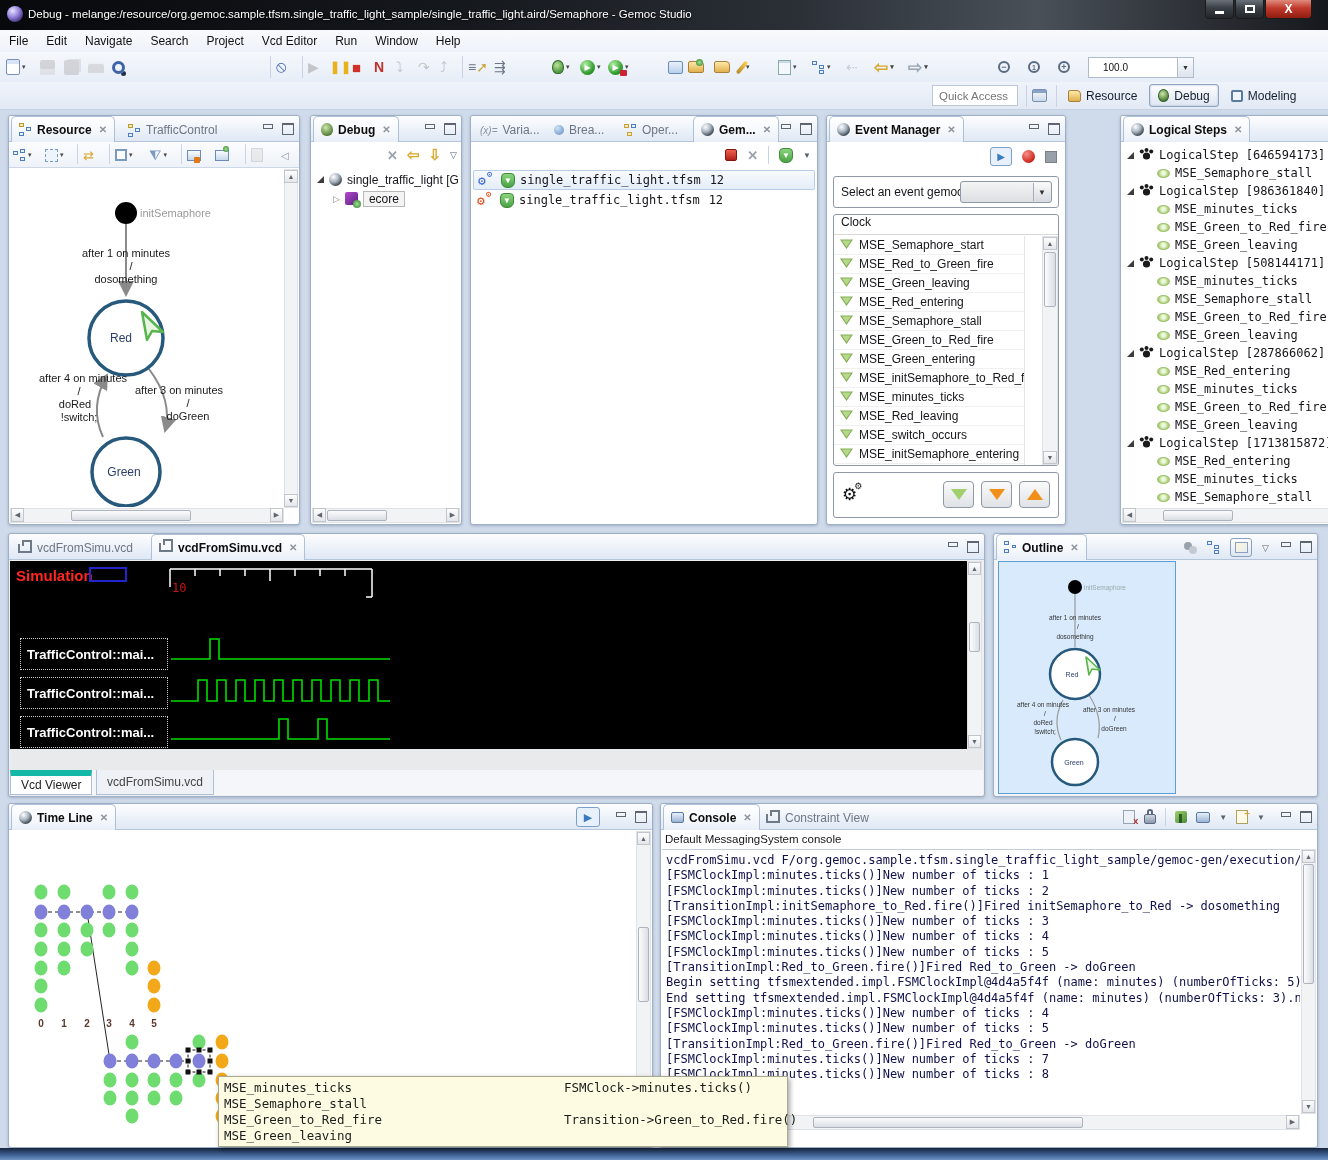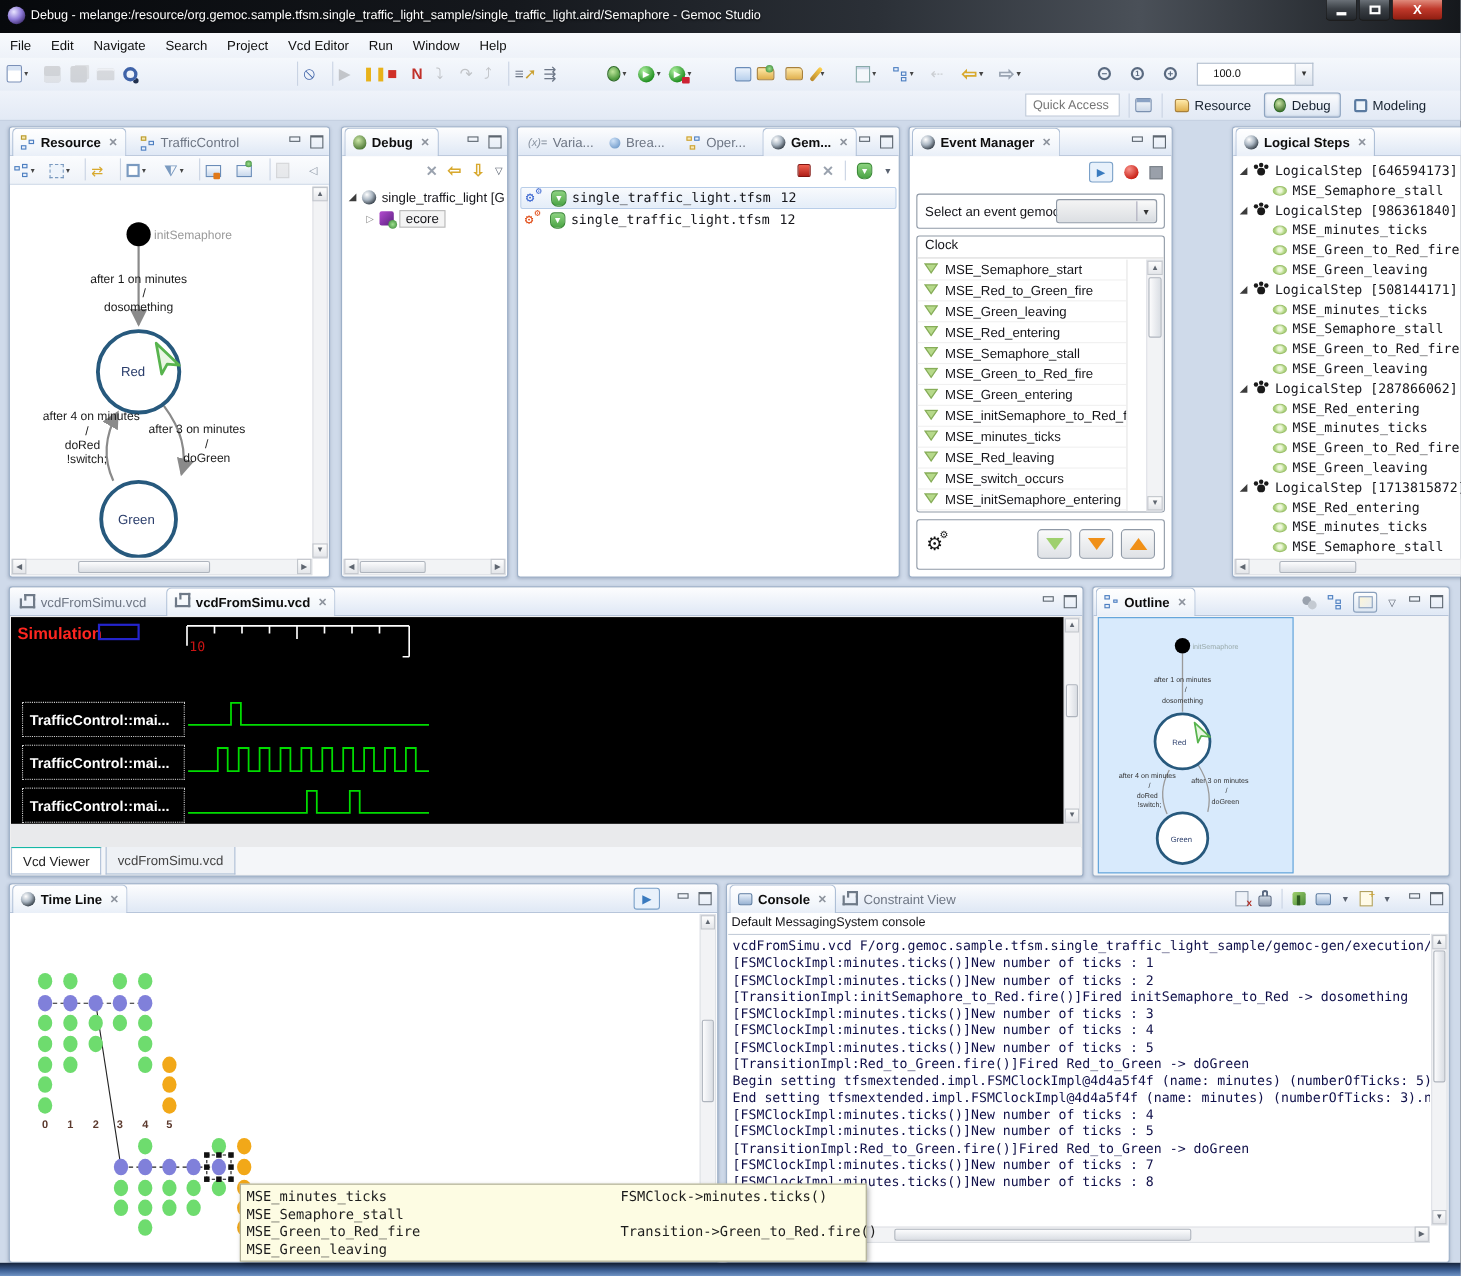--- a/index.html
+++ b/index.html
@@ -699,21 +699,21 @@
           <div class="vcd-label" style="top: 155px;">TrafficControl::mai...</div>
         </div>
     </div>
     <div class="sbv" style="right:2px;top:27px;height:188px;width:15px">
         <span class="sbb" style="left:0;top:0;width:13px;height:13px">▲</span>
         <span class="sbb" style="left:0;bottom:0;width:13px;height:13px">▼</span>
         <span class="sbt" style="left:1px;top:60px;width:11px;height:30px"></span>
       </div>
     <div style="position:absolute;left:1px;top:215px;right:1px;height:22px;background:#e9eaec;border-bottom:1px solid #cfd3d9"></div>
     <div style="position:absolute;left:1px;bottom:1px;right:1px;height:25px;background:#f4f6f9">
-      <div class="bot-tab" style="left:0;border-top:1px solid #14b8a6;background:#fff;font-weight:normal">
+      <div class="bot-tab" style="left:0;border-top:6px solid #14b8a6;background:#fff;font-weight:normal">
           <span>Vcd Viewer</span>
         </div>
       <div class="bot-tab" style="left:86px;background:#eef1f5;color:#444">
           <span>vcdFromSimu.vcd</span>
         </div>
     </div>
   </div>
 
   <div class="panel" style="left:993px;top:533px;width:325px;height:264px;background:#f2f4f7">
     <div class="tabbar">

